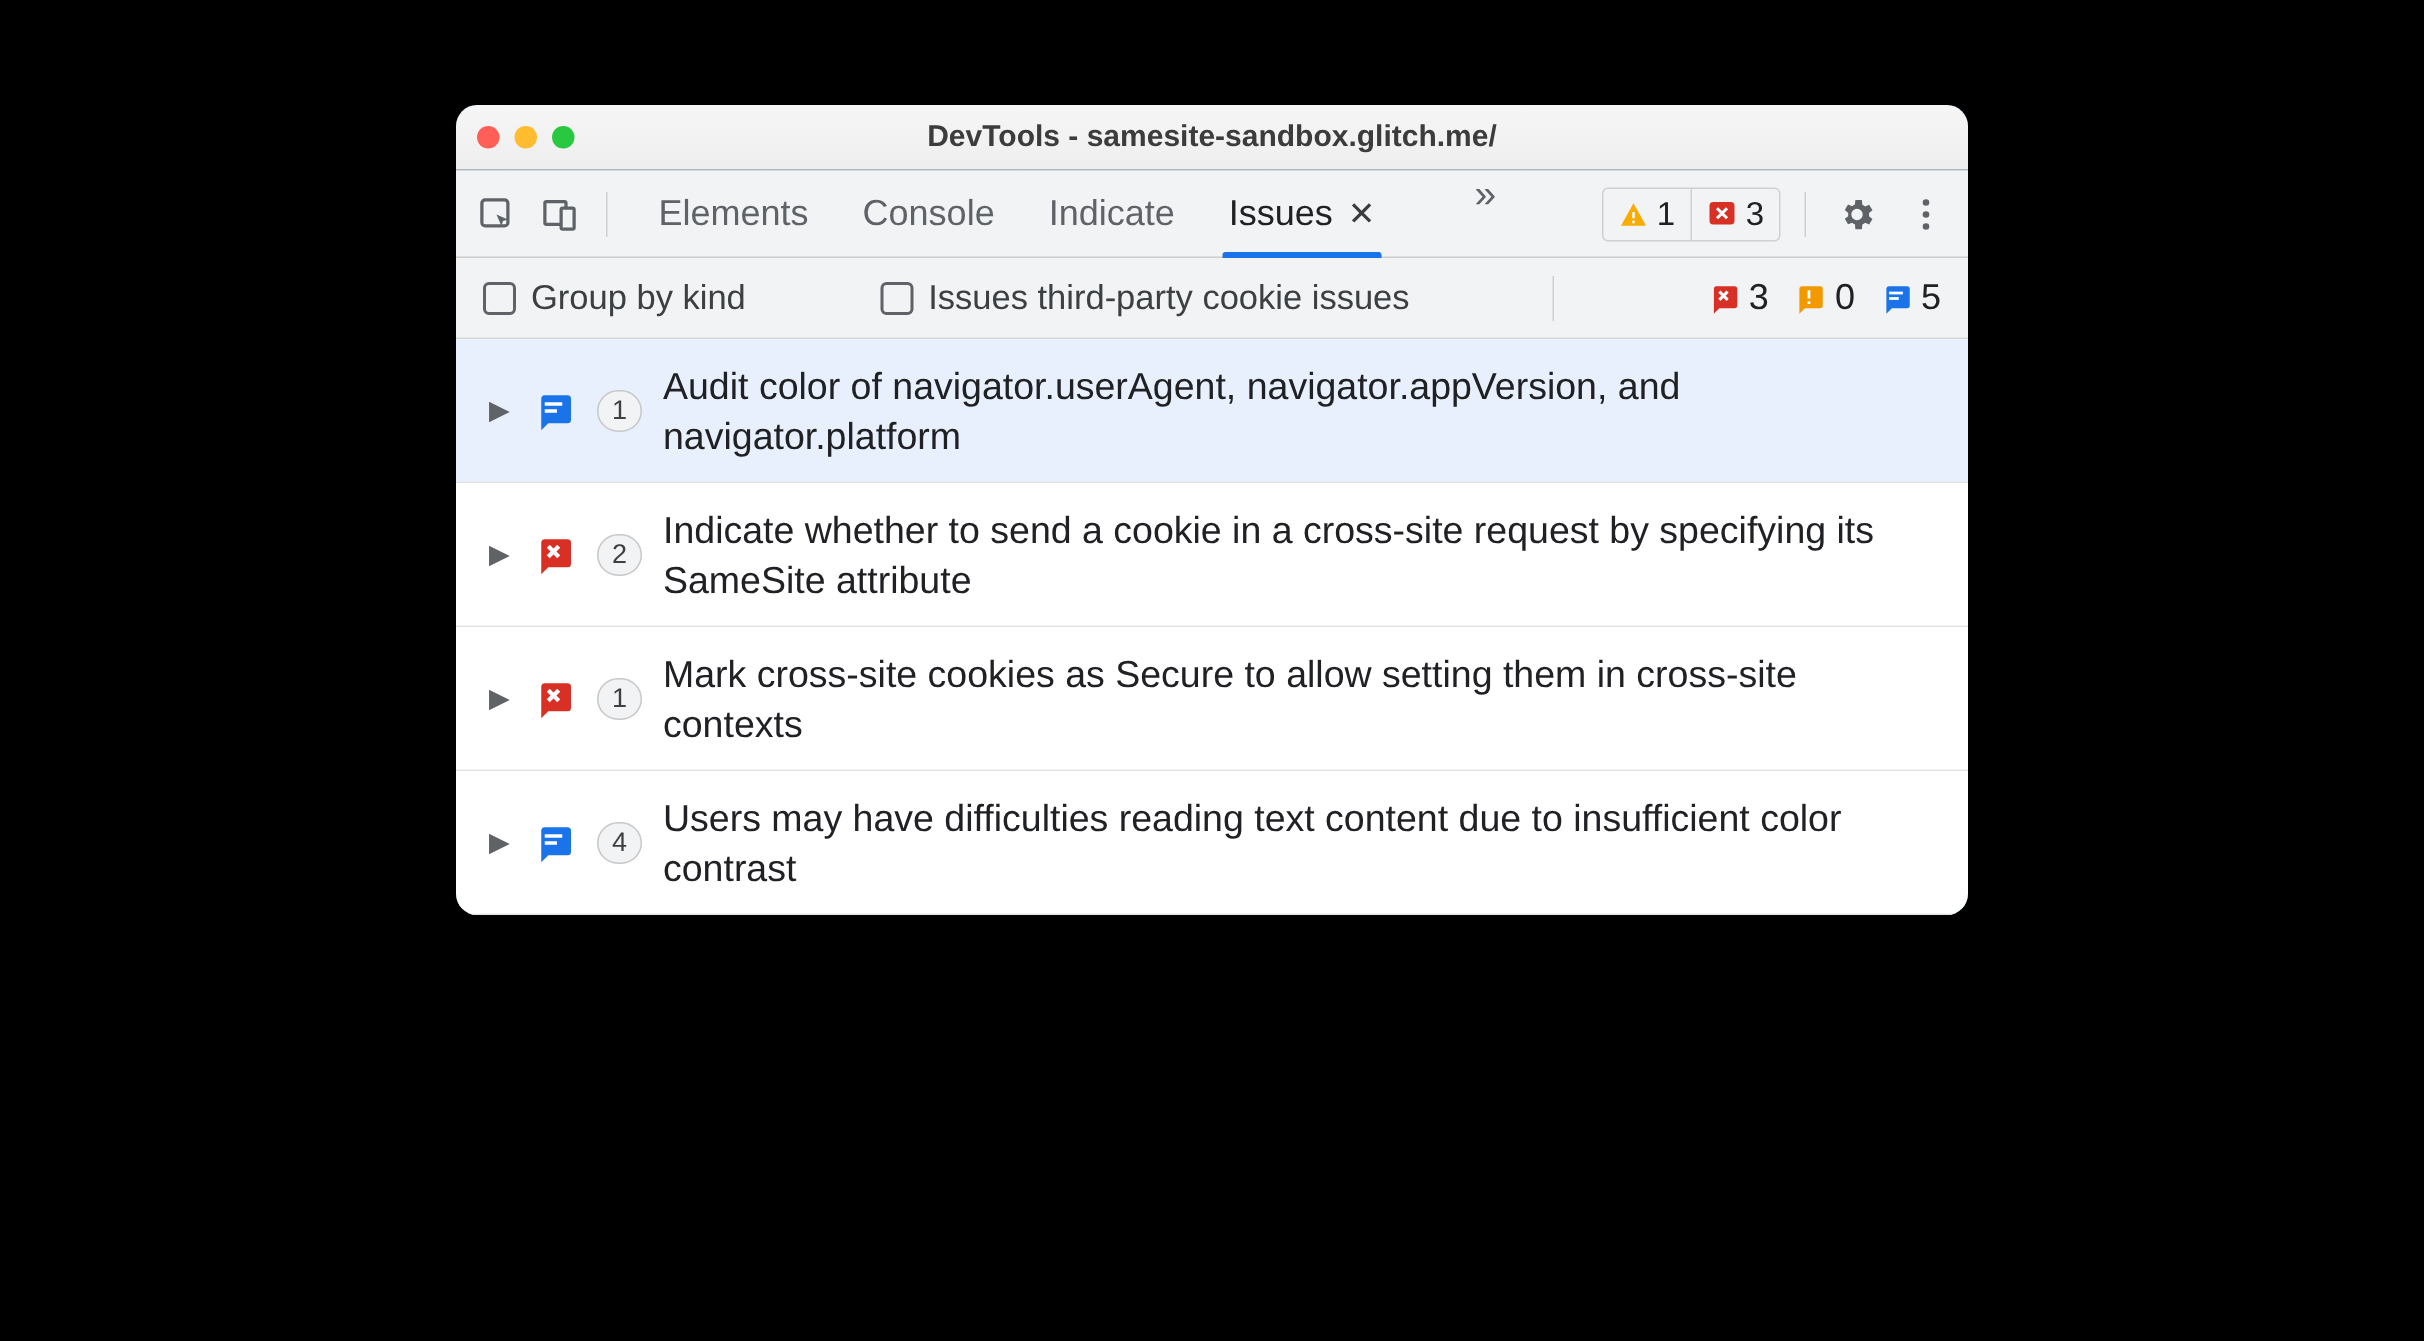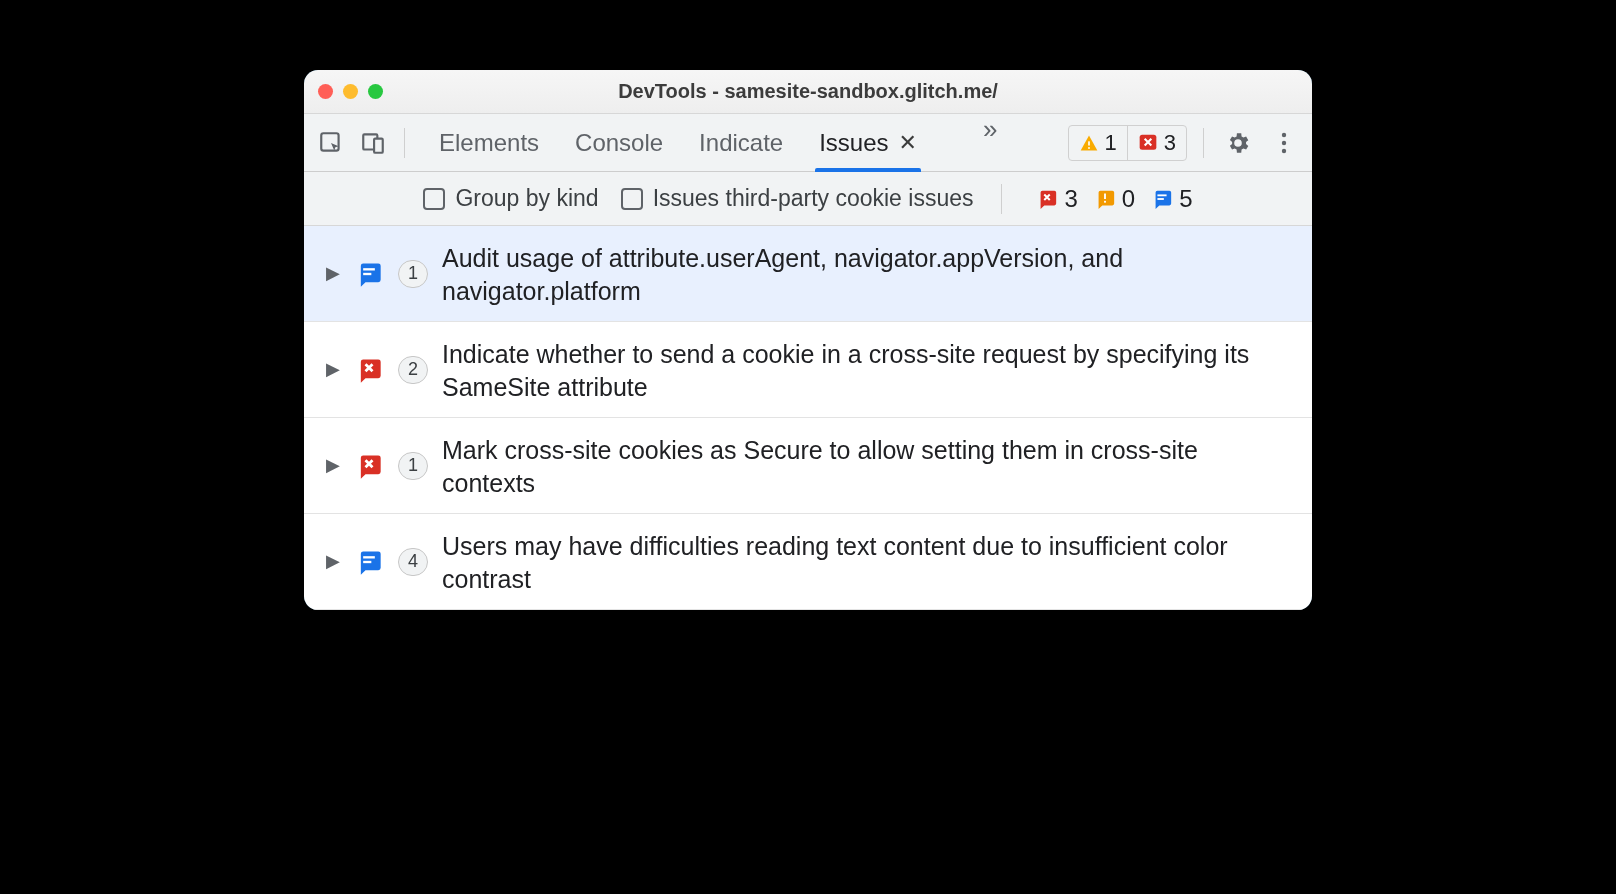--- a/index.html
+++ b/index.html
@@ -56,21 +56,21 @@
   .more-tabs { color:#5f6368; font-size:26px; margin-left:30px; }
 
   .tb-right { margin-left:auto; display:flex; align-items:center; gap:10px; }
   .badge-box { display:flex; align-items:center; border:1px solid #d0d0d0; border-radius:4px; overflow:hidden; }
   .badge-seg { display:flex; align-items:center; gap:6px; padding:4px 10px; font-size:22px; color:#202124; }
   .badge-seg + .badge-seg { border-left:1px solid #d0d0d0; }
   .gear, .kebab { width:36px; height:36px; display:flex; align-items:center; justify-content:center; color:#5f6368; }
 
   .filterbar {
     height:54px; background:#f1f3f4; border-bottom:1px solid #d7d7d7;
-    display:flex; align-items:center; justify-content:center; padding:0 18px; gap:22px;
+    display:flex; align-items:center; justify-content:space-between; padding:0 18px; gap:22px;
   }
   .chk { display:flex; align-items:center; gap:10px; font-size:23px; color:#3c4043; }
   .chk .box { width:22px; height:22px; border:2px solid #5f6368; border-radius:4px; }
   .counts { display:flex; align-items:center; gap:16px; margin-left:6px; }
   .count-item { display:flex; align-items:center; gap:6px; font-size:24px; color:#202124; }
 
   .list { background:#fff; }
   .row {
     display:flex; align-items:center; gap:14px; padding:14px 18px 14px 22px;
     border-bottom:1px solid #e3e3e3; font-size:25px; color:#202124; line-height:1.3;
@@ -208,21 +208,21 @@
       <div class="row selected">
         <span class="caret">▶</span>
         <span class="row-icon">
           <svg width="28" height="28" viewBox="0 0 24 24">
             <path d="M4 3h16a2 2 0 012 2v12a2 2 0 01-2 2H9l-4 4V5a2 2 0 012-2z" fill="#1a73e8"></path>
             <rect x="7" y="7" width="10" height="2" fill="#fff"></rect>
             <rect x="7" y="11" width="7" height="2" fill="#fff"></rect>
           </svg>
         </span>
         <span class="pill">1</span>
-        <span class="row-text">Audit usage of attribute.userAgent, navigator.appVersion, and navigator.platform</span>
+        <span class="row-text">Audit color of navigator.userAgent, navigator.appVersion, and navigator.platform</span>
       </div>
       <div class="row">
         <span class="caret">▶</span>
         <span class="row-icon">
           <svg width="28" height="28" viewBox="0 0 24 24">
             <path d="M4 3h16a2 2 0 012 2v12a2 2 0 01-2 2H9l-4 4V5a2 2 0 012-2z" fill="#d93025"></path>
             <path d="M9 7l6 6M15 7l-6 6" stroke="#fff" stroke-width="2.4"></path>
           </svg>
         </span>
         <span class="pill">2</span>

